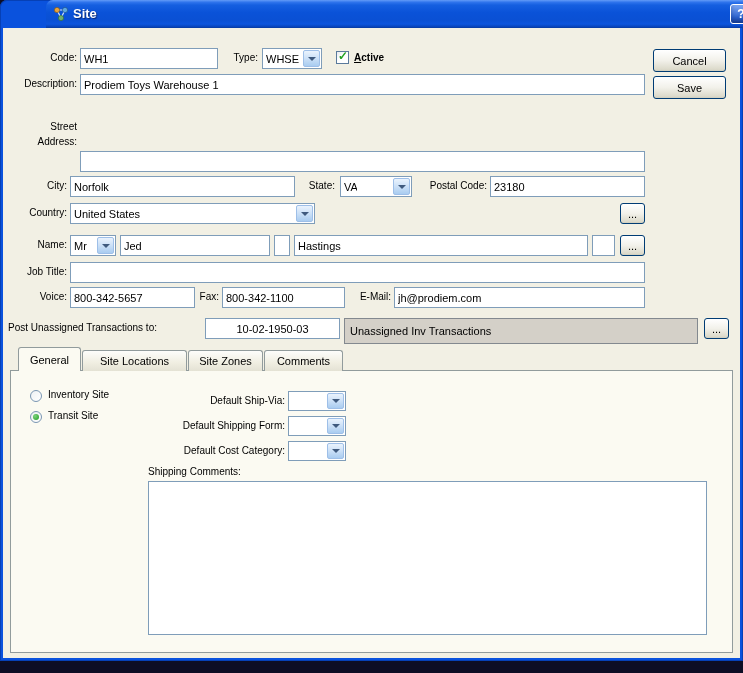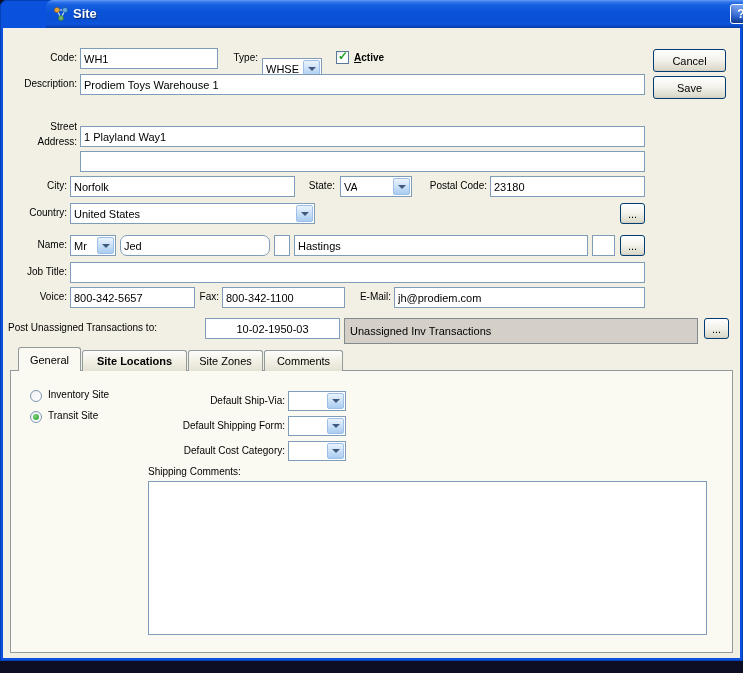--- a/index.html
+++ b/index.html
@@ -69,40 +69,39 @@
       <span class="win-title">Site</span>
       <div class="tb-btn help">?</div>
       <div class="tb-btn close">✕</div>
     </div>
 
     <div class="client"></div>
 
     <span class="lbl r" style="left:4px;top:52px;width:73px;">Code:</span>
     <input class="txt" style="left: 80px; top: 48px; width: 138px;" value="WH1">
     <span class="lbl r" style="left:218px;top:52px;width:40px;">Type:</span>
-    <div class="combo" style="left:262px;top:48px;width:60px;margin-top:10px;">
+    <div class="combo" style="left:262px;top:48px;width:60px;">
       <span class="combo-text">WHSE</span>
       <span class="combo-btn">
           <span class="arrow-down"></span>
         </span>
     </div>
     <div class="checkbox" style="left:336px;top:51px;">
       <span class="check-glyph">✓</span>
     </div>
     <span class="lbl" style="left:354px;top:52px;font-weight:bold;"><span class="u">A</span><span>ctive</span></span>
 
     <div class="btn" style="left:653px;top:49px;width:73px;height:23px;">Cancel</div>
     <div class="btn" style="left:653px;top:76px;width:73px;height:23px;">Save</div>
 
     <span class="lbl r" style="left:4px;top:78px;width:73px;">Description:</span>
     <input class="txt" style="left: 80px; top: 74px; width: 565px;" value="Prodiem Toys Warehouse 1">
 
     <span class="lbl r" style="left:4px;top:121px;width:73px;">Street</span>
     <span class="lbl r" style="left:4px;top:136px;width:73px;">Address:</span>
-    <input class="txt" style="left: 80px; top: 126px; width: 565px;" value="1 Playland Way1">
     <input class="txt" style="left: 80px; top: 151px; width: 565px;" value="">
 
     <span class="lbl r" style="left:4px;top:180px;width:63px;">City:</span>
     <input class="txt" style="left: 70px; top: 176px; width: 225px;" value="Norfolk">
     <span class="lbl r" style="left:295px;top:180px;width:40px;">State:</span>
     <div class="combo" style="left:340px;top:176px;width:72px;gap:35px;">
       <span class="combo-text">VA</span>
       <span class="combo-btn">
           <span class="arrow-down"></span>
         </span>
@@ -119,21 +118,21 @@
     </div>
     <div class="btn" style="left:620px;top:203px;width:25px;height:21px;">...</div>
 
     <span class="lbl r" style="left:4px;top:239px;width:63px;">Name:</span>
     <div class="combo" style="left:70px;top:235px;width:46px;">
       <span class="combo-text">Mr</span>
       <span class="combo-btn">
           <span class="arrow-down"></span>
         </span>
     </div>
-    <input class="txt" style="left: 120px; top: 235px; width: 150px; border-radius: 7px;" value="Jed">
+    <input class="txt" style="left: 120px; top: 235px; width: 150px;" value="Jed">
     <input class="txt" style="left: 274px; top: 235px; width: 16px; padding: 0px 1px;" value="">
     <input class="txt" style="left: 294px; top: 235px; width: 294px;" value="Hastings">
     <input class="txt" style="left: 592px; top: 235px; width: 23px; padding: 0px 2px;" value="">
     <div class="btn" style="left:620px;top:235px;width:25px;height:21px;">...</div>
 
     <span class="lbl r" style="left:4px;top:266px;width:63px;">Job Title:</span>
     <input class="txt" style="left: 70px; top: 262px; width: 575px;" value="">
 
     <span class="lbl r" style="left:4px;top:291px;width:63px;">Voice:</span>
     <input class="txt" style="left: 70px; top: 287px; width: 125px;" value="800-342-5657">
@@ -143,21 +142,21 @@
     <input class="txt" style="left: 394px; top: 287px; width: 251px;" value="jh@prodiem.com">
 
     <span class="lbl" style="left:8px;top:322px;">Post Unassigned Transactions to:</span>
     <input class="txt center" style="left: 205px; top: 318px; width: 135px;" value="10-02-1950-03">
     <div class="ro-field" style="left:344px;top:318px;width:354px;">Unassigned Inv Transactions</div>
     <div class="btn" style="left:704px;top:318px;width:25px;height:21px;">...</div>
 
     <div class="panel"></div>
 
     <div class="tab active" style="left:18px;width:63px;">General</div>
-    <div class="tab" style="left:82px;width:105px;font-weight:bold;">Site Locations</div>
+    <div class="tab" style="left:82px;width:105px;">Site Locations</div>
     <div class="tab" style="left:188px;width:75px;">Site Zones</div>
     <div class="tab" style="left:264px;width:79px;">Comments</div>
 
     <div class="radio" style="left:30px;top:390px;"></div>
     <span class="lbl" style="left:48px;top:389px;">Inventory Site</span>
     <div class="radio on" style="left:30px;top:411px;"></div>
     <span class="lbl" style="left:48px;top:410px;">Transit Site</span>
 
     <span class="lbl r" style="left:140px;top:395px;width:145px;">Default Ship-Via:</span>
     <div class="combo" style="left:288px;top:391px;width:58px;height:20px;">

